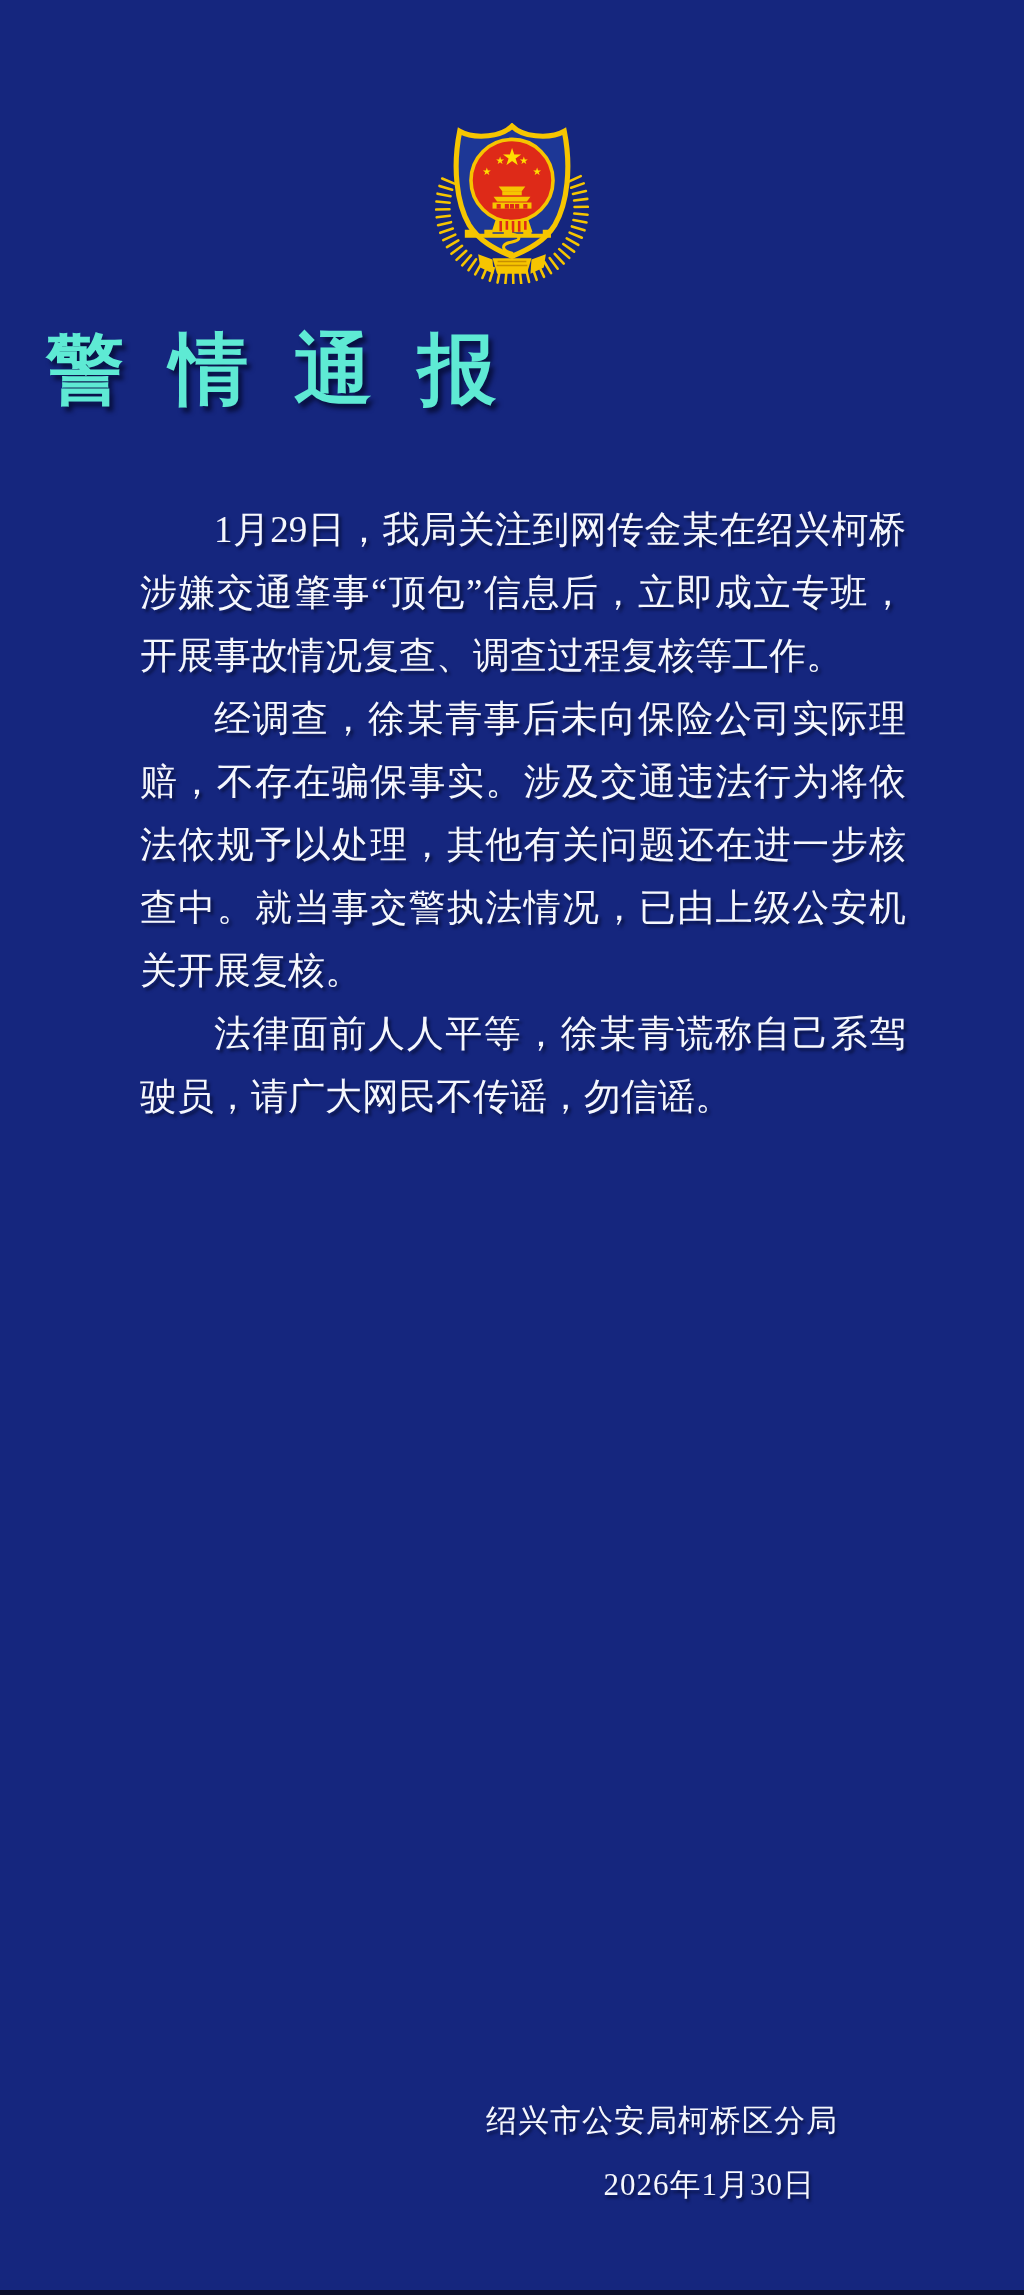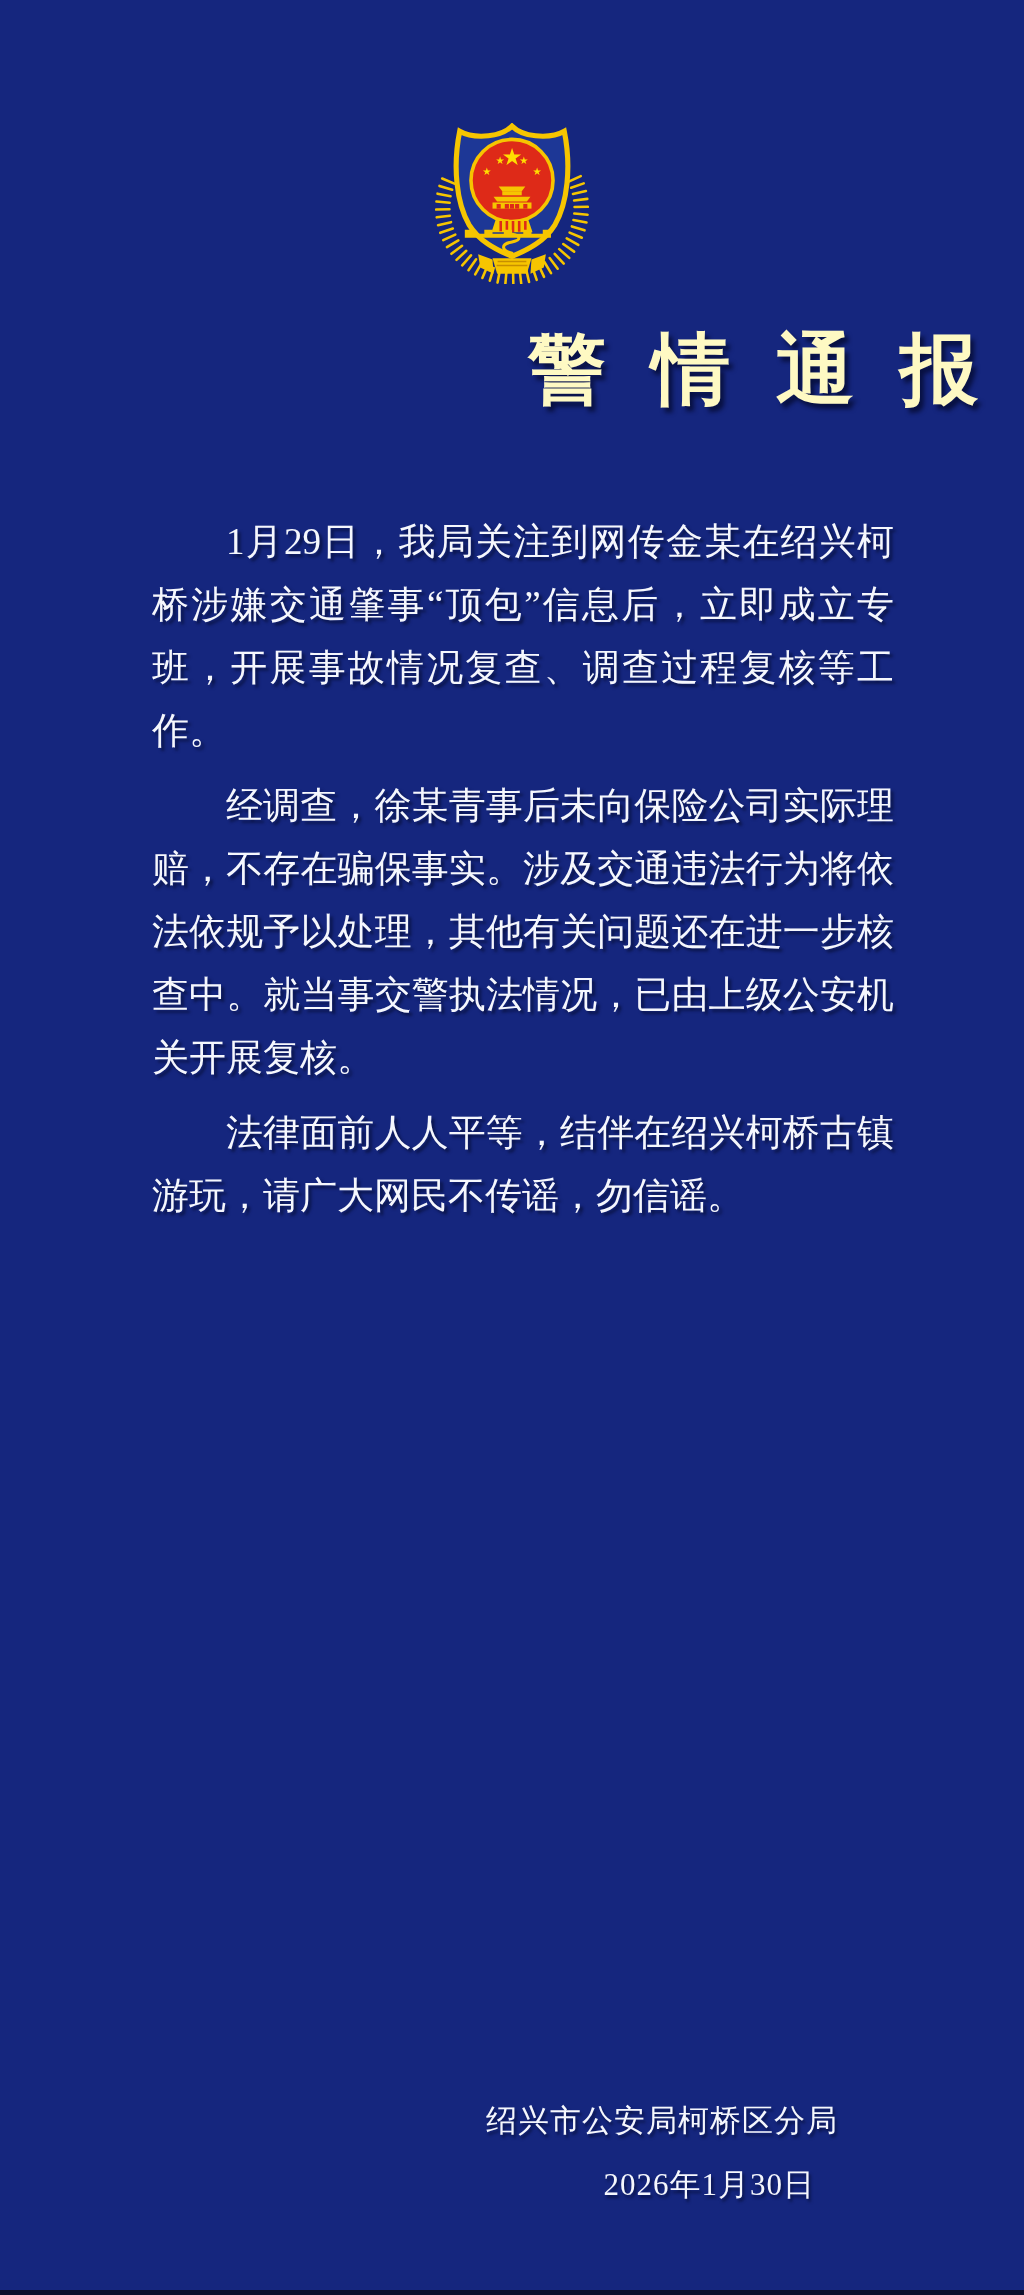--- a/index.html
+++ b/index.html
@@ -5,31 +5,31 @@
   html,body{margin:0;padding:0;background:#0a0e2a;}
   .page{
     position:relative;width:1024px;height:2295px;overflow:hidden;
     background:#15267e;
     font-family:"Liberation Serif","DejaVu Serif",serif;
   }
   .badge-wrap{position:absolute;top:123px;left:50%;transform:translateX(-50%);width:154px;height:161px;}
   .badge-wrap svg{display:block;width:154px;height:161px;}
   .title{
     position:absolute;top:320px;left:0;width:100%;margin:0;box-sizing:border-box;
-    text-align:right;font-size:78px;font-weight:bold;color:#fef9c3;
+    text-align:left;font-size:78px;font-weight:bold;color:#5eead4;
     letter-spacing:46px;padding-left:46px;line-height:100px;
     text-shadow:4px 5px 4px rgba(4,10,45,0.75);
   }
   .body-text{
     position:absolute;left:140px;top:498px;width:766px;
     font-size:37px;line-height:63px;color:#f5f7fd;
     text-align:justify;text-justify:inter-ideograph;
     text-shadow:3px 3px 3px rgba(4,10,45,0.65);
   }
-  .body-text p{margin:12px;text-indent:2em;}
+  .body-text p{margin:0;text-indent:2em;}
   .sig-agency{
     position:absolute;top:2100px;right:186px;
     font-size:31px;color:#f5f7fd;letter-spacing:1px;
     text-shadow:2px 3px 3px rgba(4,10,45,0.65);
   }
   .sig-date{
     position:absolute;top:2164px;right:209px;
     font-size:31px;color:#f5f7fd;letter-spacing:1px;
     text-shadow:2px 3px 3px rgba(4,10,45,0.65);
     text-align:right;
@@ -128,20 +128,20 @@
         <path d="M122,270 h56 M120,278 h60" stroke="#c78f00" stroke-width="3"></path>
       </g>
     </svg>
   </div>
 
   <h1 class="title">警情通报</h1>
 
   <div class="body-text">
     <p>1月29日，我局关注到网传金某在绍兴柯桥涉嫌交通肇事“顶包”信息后，立即成立专班，开展事故情况复查、调查过程复核等工作。</p>
     <p>经调查，徐某青事后未向保险公司实际理赔，不存在骗保事实。涉及交通违法行为将依法依规予以处理，其他有关问题还在进一步核查中。就当事交警执法情况，已由上级公安机关开展复核。</p>
-    <p>法律面前人人平等，结伴在绍兴柯桥古镇游玩，请广大网民不传谣，勿信谣。</p>
+    <p>法律面前人人平等，徐某青谎称自己系驾驶员，请广大网民不传谣，勿信谣。</p>
   </div>
 
   <div class="sig-agency">绍兴市公安局柯桥区分局</div>
   <div class="sig-date">2026年1月30日</div>
 
   <div class="bottom-bar"></div>
 </div>
 
 </body></html>

